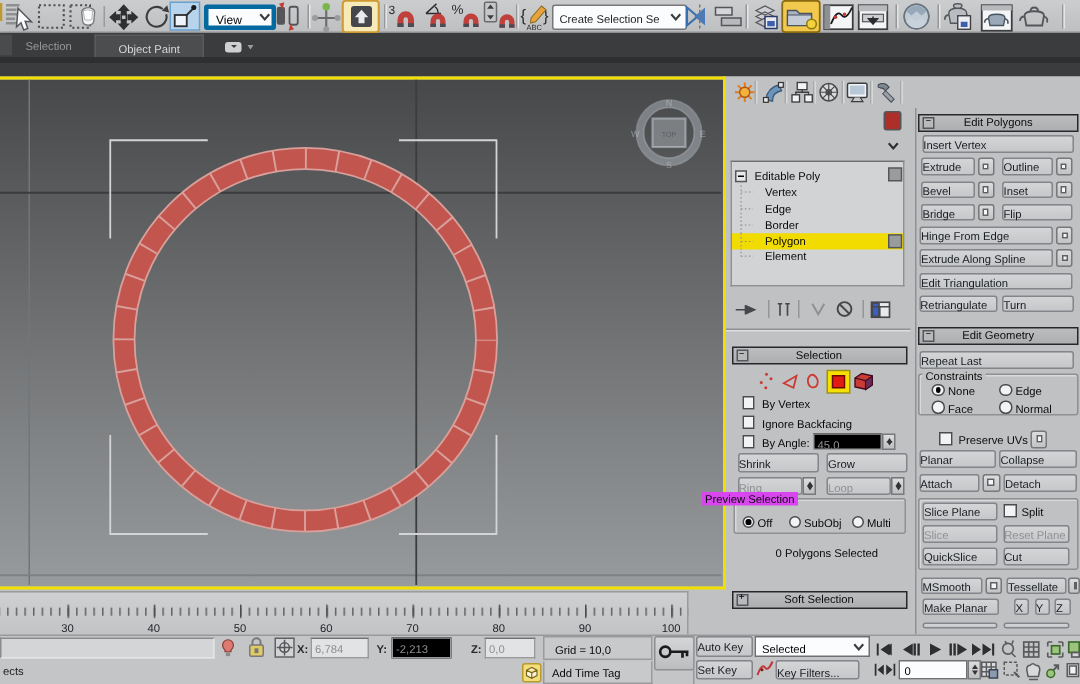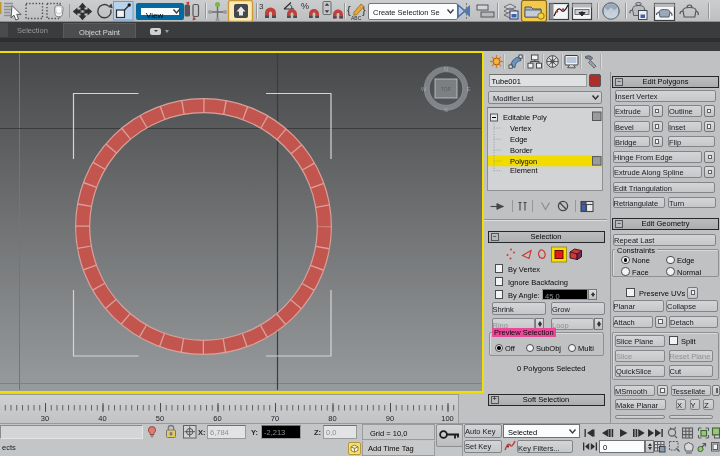--- a/index.html
+++ b/index.html
@@ -105,21 +105,21 @@
   </g>
   <line x1="86.5" y1="3" x2="86.5" y2="19" stroke="#95969a"></line>
       <line x1="87.5" y1="3" x2="87.5" y2="19" stroke="#e4e5e7"></line>
 
   <text x="89" y="14" font-size="11" fill="#2a2b2d" font-family="Liberation Sans">{</text>
   <text x="104" y="14" font-size="11" fill="#2a2b2d" font-family="Liberation Sans">}</text>
   <path d="M96 12 l7-8 3 2.5 -7 8 -3.3 0.8 Z" fill="#e8a33d" stroke="#8a6a20" stroke-width="0.7"></path>
   <text x="93" y="20" font-size="5" fill="#2a2b2d" font-family="Liberation Sans">ABC</text>
 </svg>
 
-<div class="a" style="left:136px;top:2.5px;width:48px;height:17px;background:#fbfcfe;border:5px solid #0369a1;border-radius:2px;font:8px 'Liberation Sans',sans-serif;color:#000;padding:3.5px 0 0 5px">View</div>
+<div class="a" style="left:136px;top:2.5px;width:48px;height:17px;background:#fbfcfe;border:3px solid #0369a1;border-radius:2px;font:8px 'Liberation Sans',sans-serif;color:#000;padding:3.5px 0 0 5px">View</div>
 <svg class="a" style="left:172px;top:8px" width="9" height="7">
       <path d="M1.5 1.5 l3 3.5 3-3.5" stroke="#3c3d3f" stroke-width="1.4" fill="none"></path>
     </svg>
 
 <div class="a" style="left:368px;top:2.5px;width:90px;height:17px;background:#fbfcfe;border:1px solid #76777b;border-radius:2px;font:7.5px 'Liberation Sans',sans-serif;color:#222;padding:4px 0 0 4px;white-space:nowrap;overflow:hidden">Create Selection Se</div>
 <svg class="a" style="left:446px;top:8px" width="9" height="7">
       <path d="M1.5 1.5 l3 3.5 3-3.5" stroke="#3c3d3f" stroke-width="1.4" fill="none"></path>
     </svg>
 <svg class="a" style="left:455px;top:0" width="265" height="22" viewBox="0 0 265 22">
 
@@ -277,24 +277,22 @@
     <rect x="1.6" y="2" width="9.8" height="6" fill="#b8c8d8"></rect>
     <path d="M4.5 10 l-1.8 2.8 h7.6 l-1.8-2.8" fill="#c8c9cb" stroke="#3c3d3f" stroke-width="0.8"></path>
   </g>
 
   <g transform="translate(100,2)">
     <path d="M1.5 1.5 q3.2-1.6 5.6 0 l1.6 1.6 -2.4 2.4 -1.6-1.6 q-1.6 0 -3.2-0.8 Z" fill="#7e8890" stroke="#3c4450" stroke-width="0.7"></path>
     <path d="M6.5 5.5 l5.6 5.6 -2 2 -5.6-5.6 Z" fill="#9aa0a8" stroke="#4a5058" stroke-width="0.7"></path>
   </g>
 </svg>
 
-<div class="fld" style="left:488.5px;top:73.5px;width:98px;height:13.5px;background:#dfe0e2;color:#000">Tube001</div>
 <div class="a" style="left:588.5px;top:73.5px;width:12px;height:13.5px;background:#ae2f2a;border:1px solid #55565a;border-radius:2px"></div>
 
-<div class="btn" style="left:488px;top:90.5px;width:114px;height:13.5px;text-align:left;padding-left:4px;padding-top:2.5px;border-radius:2px">Modifier List</div>
 <svg class="a" style="left:591px;top:93.5px" width="9" height="7">
       <path d="M1.5 1.5 l3 3.5 3-3.5" stroke="#2c2d2f" stroke-width="1.4" fill="none"></path>
     </svg>
 
 <div class="a" style="left:487px;top:106.5px;width:116px;height:84px;background:#d2d3d5;border:1px solid #8f9092;border-top-color:#6f7072"></div>
 <svg class="a" style="left:487px;top:106.5px" width="116" height="84" viewBox="0 0 116 84">
   <g font-family="Liberation Sans" font-size="7.5" fill="#0a0a0a">
     <rect x="3.5" y="7" width="7" height="7" fill="#e8e9eb" stroke="#55565a"></rect>
         <line x1="5" y1="10.5" x2="9" y2="10.5" stroke="#000"></line>
     <text x="16" y="13.3">Editable Poly</text>
@@ -363,21 +361,21 @@
     <div class="lbl" style="left:508px;top:290.5px">By Angle:</div>
 <div class="fld" style="left:542px;top:288.5px;width:46px;height:11.5px">45,0</div>
 <div class="spin" style="left:588px;top:288.5px;height:11.5px"></div>
 <div class="btn" style="left:491.5px;top:302px;width:54px;height:13px;padding-top:2px">Shrink</div>
 <div class="btn" style="left:551px;top:302px;width:54px;height:13px;padding-top:2px">Grow</div>
 <div class="btn dis" style="left:491.5px;top:318px;width:43px;height:12px;padding-top:1.5px">Ring</div>
 <div class="spin" style="left:535px;top:318px;height:12px"></div>
 <div class="btn dis" style="left:551px;top:318px;width:43px;height:12px;padding-top:1.5px">Loop</div>
 <div class="spin" style="left:594px;top:318px;height:12px"></div>
 <div class="grp" style="left:489px;top:331.5px;width:115px;height:24px"></div>
-<div class="lbl" style="left:492px;top:327.5px;background:#ec4899;padding:0 2px">Preview Selection</div>
+<div class="lbl" style="left:468px;top:327.5px;background:#d946ef;padding:0 2px">Preview Selection</div>
 <div class="rad on" style="left:494.5px;top:343.5px"></div>
     <div class="lbl" style="left:505px;top:344px">Off</div>
 <div class="rad" style="left:525.5px;top:343.5px"></div>
     <div class="lbl" style="left:536px;top:344px">SubObj</div>
 <div class="rad" style="left:567.5px;top:343.5px"></div>
     <div class="lbl" style="left:578px;top:344px">Multi</div>
 <div class="lbl" style="left:517px;top:364px">0 Polygons Selected</div>
 <div class="hdr" style="left:487.5px;top:393.5px;width:117px;height:12px;line-height:10px">Soft Selection</div>
 <div class="hbx" style="left:490.5px;top:395.5px">+</div>
 

